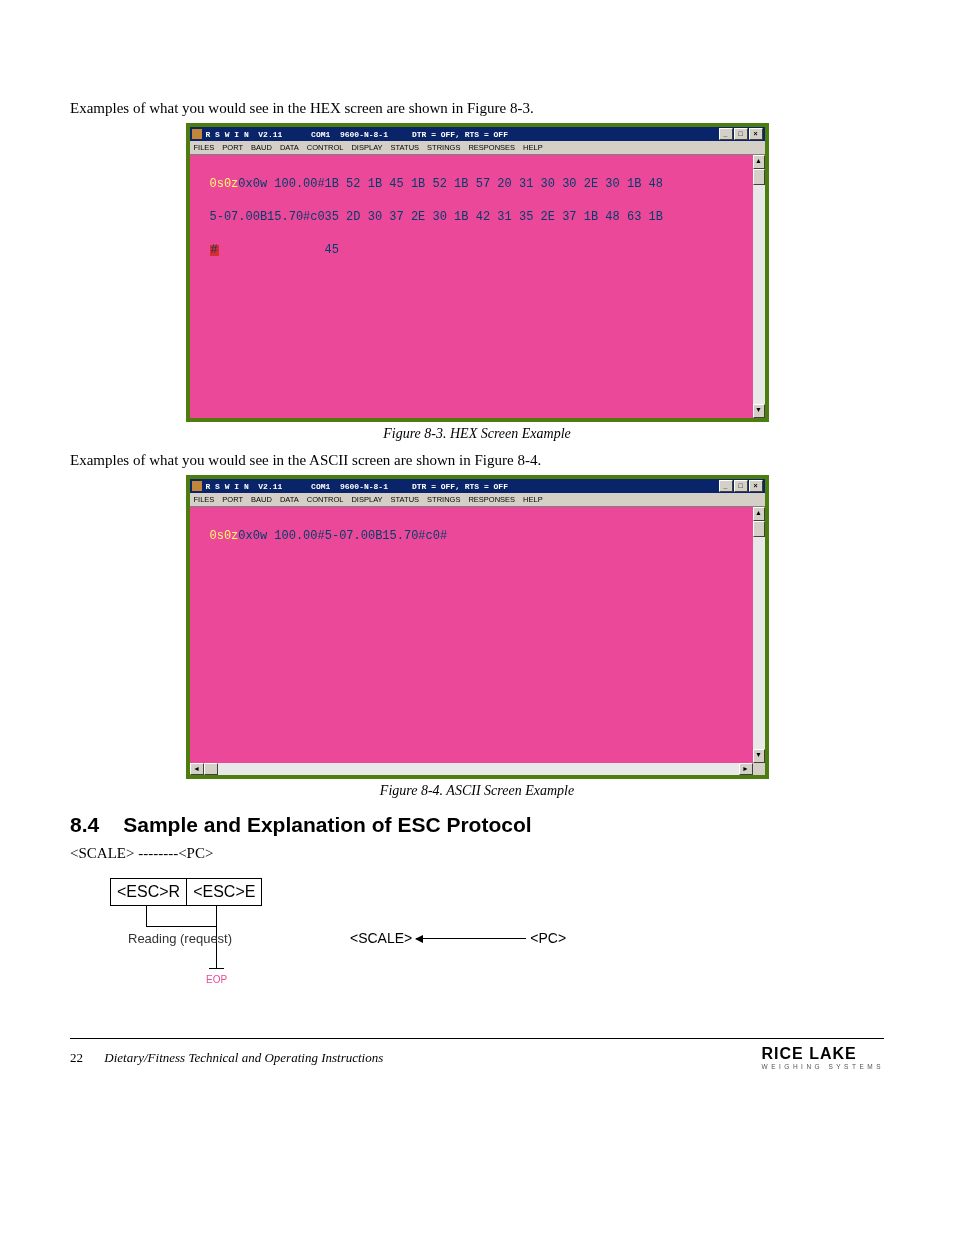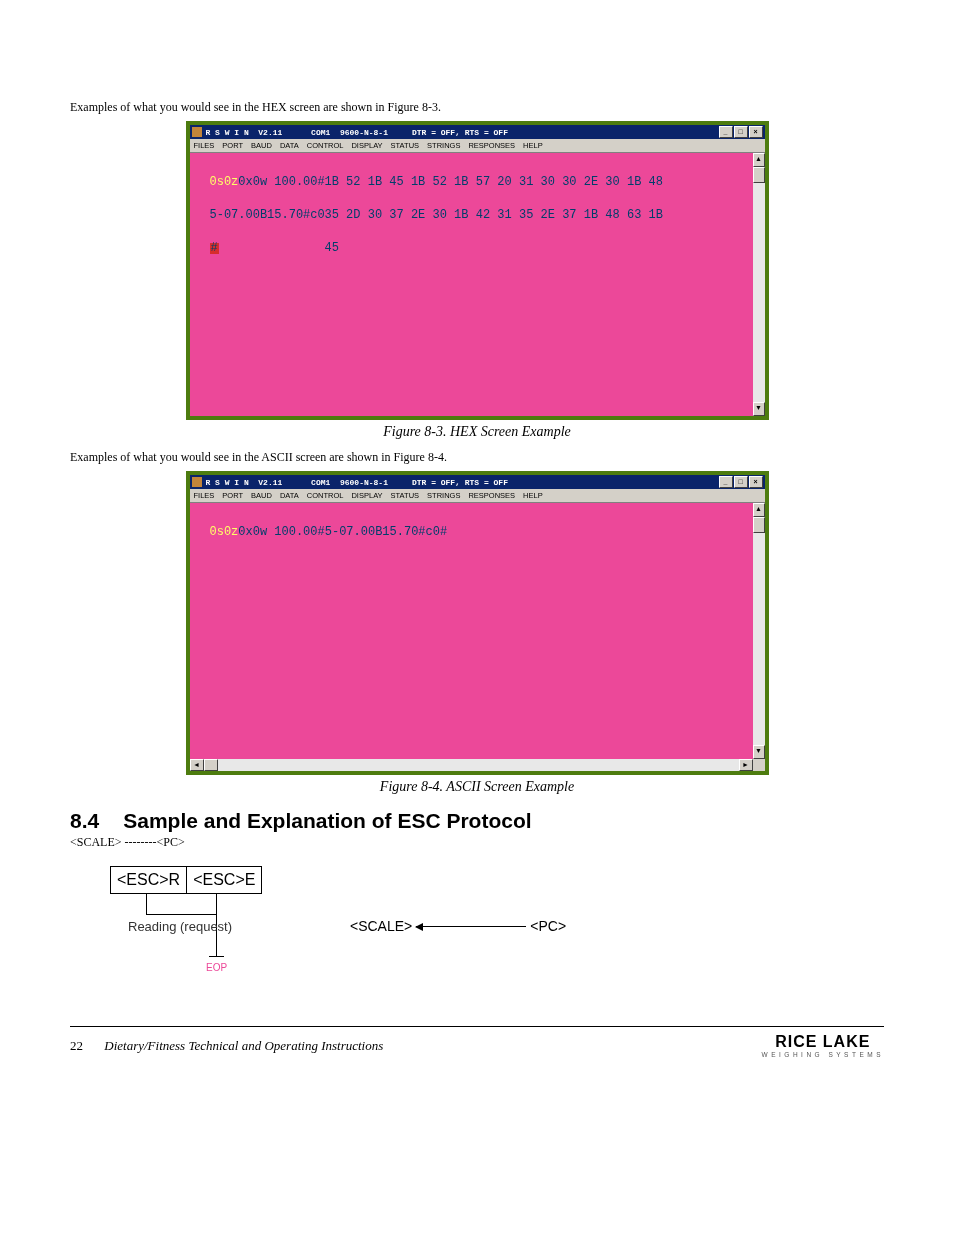--- a/index.html
+++ b/index.html
@@ -8,21 +8,21 @@
     font-family: "Times New Roman", Times, serif;
     font-size: 14px;
     color: #000;
     background: #fff;
     width: 954px;
   }
   .page {
     padding: 100px 70px 40px 70px;
   }
   .body-text {
-    font-size: 12px;
+    font-size: 15px;
     margin: 0 0 6px 0;
   }
   .fig-wrap {
     display: flex;
     flex-direction: column;
     align-items: center;
     margin: 6px 0 10px 0;
   }
   .app-window {
     width: 575px;
@@ -153,21 +153,21 @@
   .fig-caption {
     font-style: italic;
     font-size: 14px;
     margin-top: 4px;
     text-align: center;
   }
   .section-heading {
     font-family: Arial, "Helvetica Neue", sans-serif;
     font-weight: 900;
     font-size: 21px;
-    margin: 14px 0 2px 0;
+    margin: 14px 0 8px 0;
     font-stretch: condensed;
   }
   .sect-num { margin-right: 24px; }
   .diagram-row {
     display: flex;
     align-items: center;
     gap: 40px;
     margin: 16px 0 40px 40px;
     font-family: Arial, sans-serif;
   }
@@ -233,21 +233,21 @@
     margin-top: 30px;
     padding-top: 6px;
     display: flex;
     align-items: center;
     justify-content: space-between;
   }
   .footer-left { font-size: 13px; }
   .page-num { font-weight: normal; margin-right: 18px; margin-top: 6px; }
   .footer-title { font-style: italic; }
   .logo {
-    text-align: center;
+    text-align: left;
     font-family: Arial, sans-serif;
   }
   .logo-main {
     font-weight: 900;
     font-size: 16px;
     letter-spacing: 1px;
     font-stretch: condensed;
   }
   .logo-sub {
     font-size: 6.5px;

